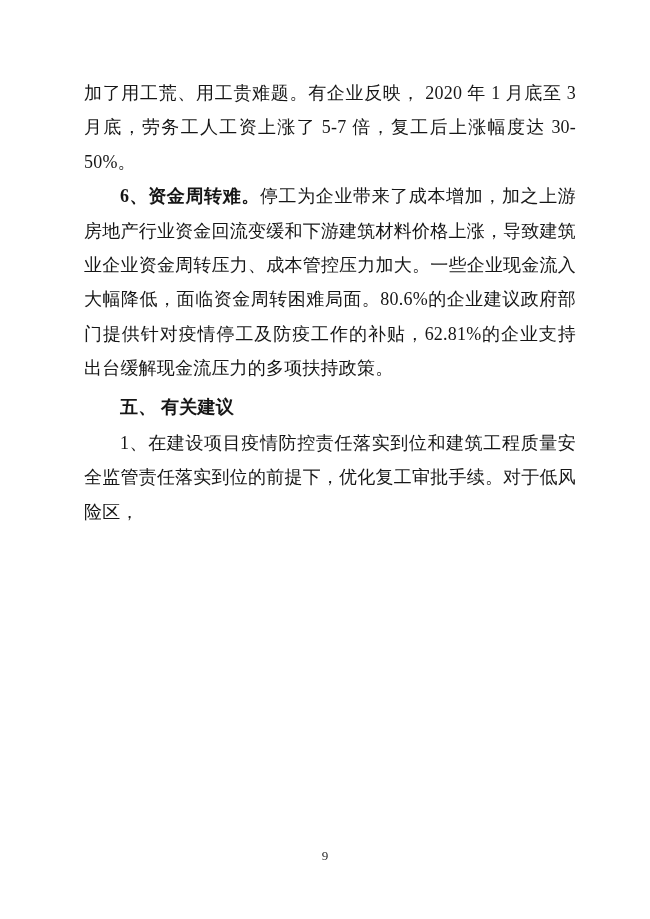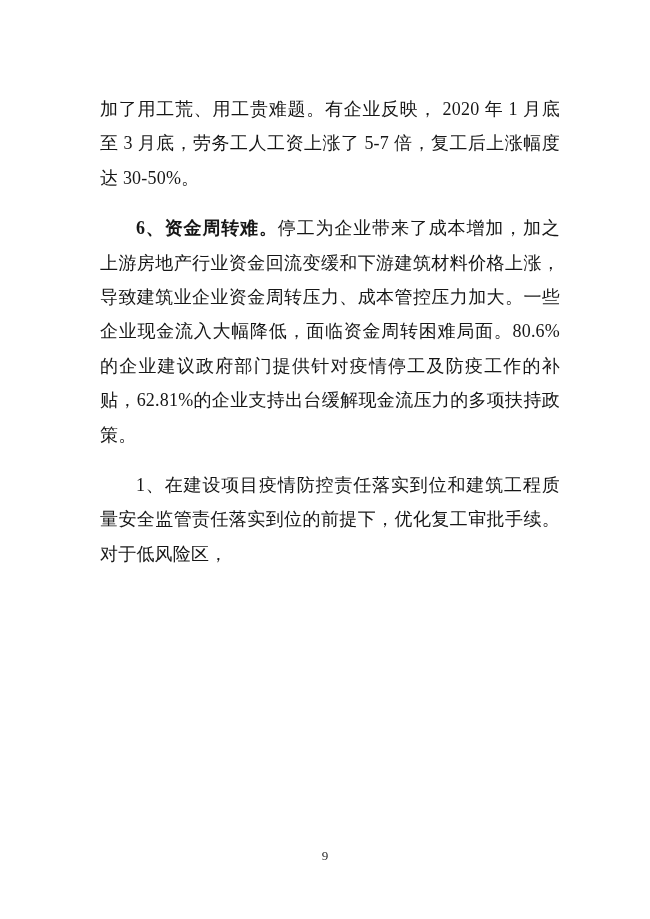--- a/index.html
+++ b/index.html
@@ -17,21 +17,21 @@
     left: 84px;
     top: 76px;
     width: 492px;
     font-size: 18px;
     line-height: 34.4px;
     letter-spacing: 0.2px;
     text-align: justify;
     text-justify: inter-ideograph;
   }
   .content p {
-    margin: 16px;
+    margin: 0;
     text-indent: 2em;
   }
   .content p.no-indent {
     text-indent: 0;
   }
   .lead {
     font-weight: bold;
   }
   .heading {
     font-weight: bold;
@@ -51,18 +51,19 @@
 </head>
 <body>
 
 <div class="content">
   <p class="no-indent">
     <span>加了用工荒、用工贵难题。有企业反映， 2020 年 1 月底至 3 月底，劳务工人工资上涨了 5-7 倍，复工后上涨幅度达 30-50%。</span>
   </p>
   <p>
     <span class="lead">6、资金周转难。</span><span>停工为企业带来了成本增加，加之上游房地产行业资金回流变缓和下游建筑材料价格上涨，导致建筑业企业资金周转压力、成本管控压力加大。一些企业现金流入大幅降低，面临资金周转困难局面。80.6%的企业建议政府部门提供针对疫情停工及防疫工作的补贴，62.81%的企业支持出台缓解现金流压力的多项扶持政策。</span>
   </p>
+  <p class="heading">五、 有关建议</p>
   <p>
     <span>1、在建设项目疫情防控责任落实到位和建筑工程质量安全监管责任落实到位的前提下，优化复工审批手续。对于低风险区，</span>
   </p>
 </div>
 
 <div class="page-number">9</div>
 
 </body></html>

